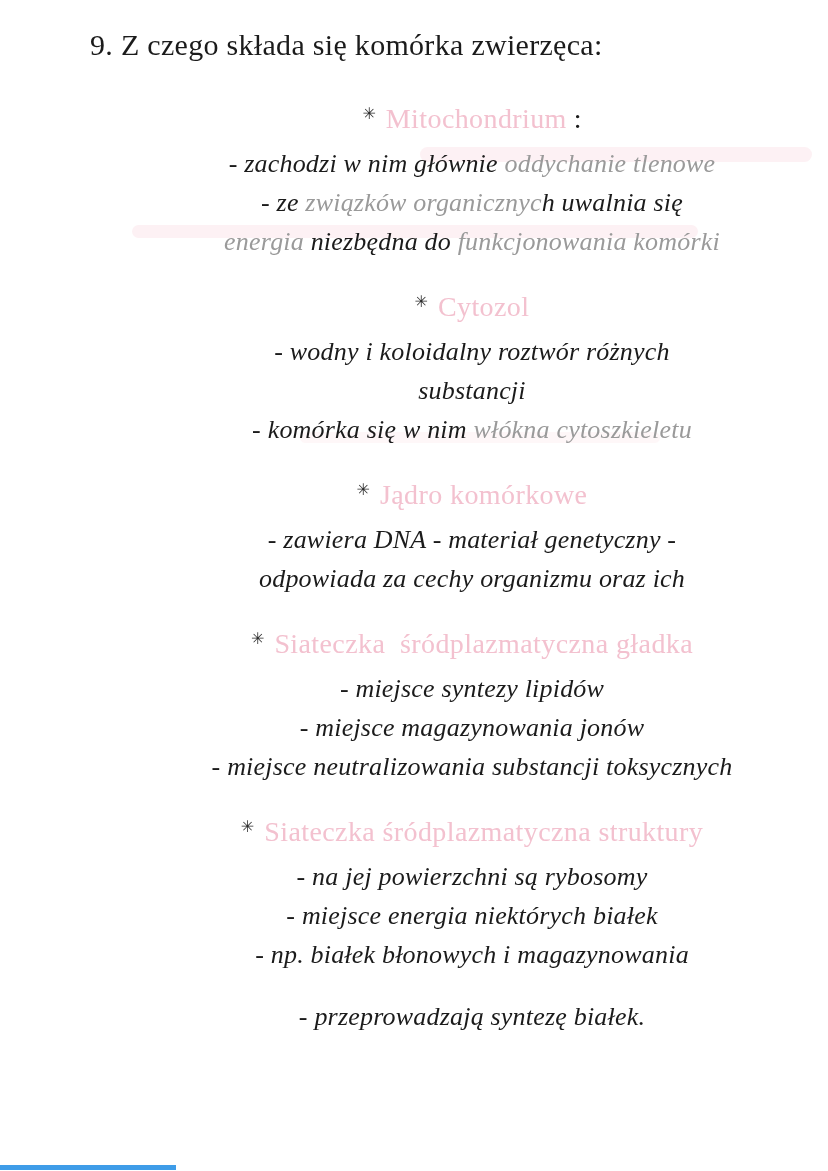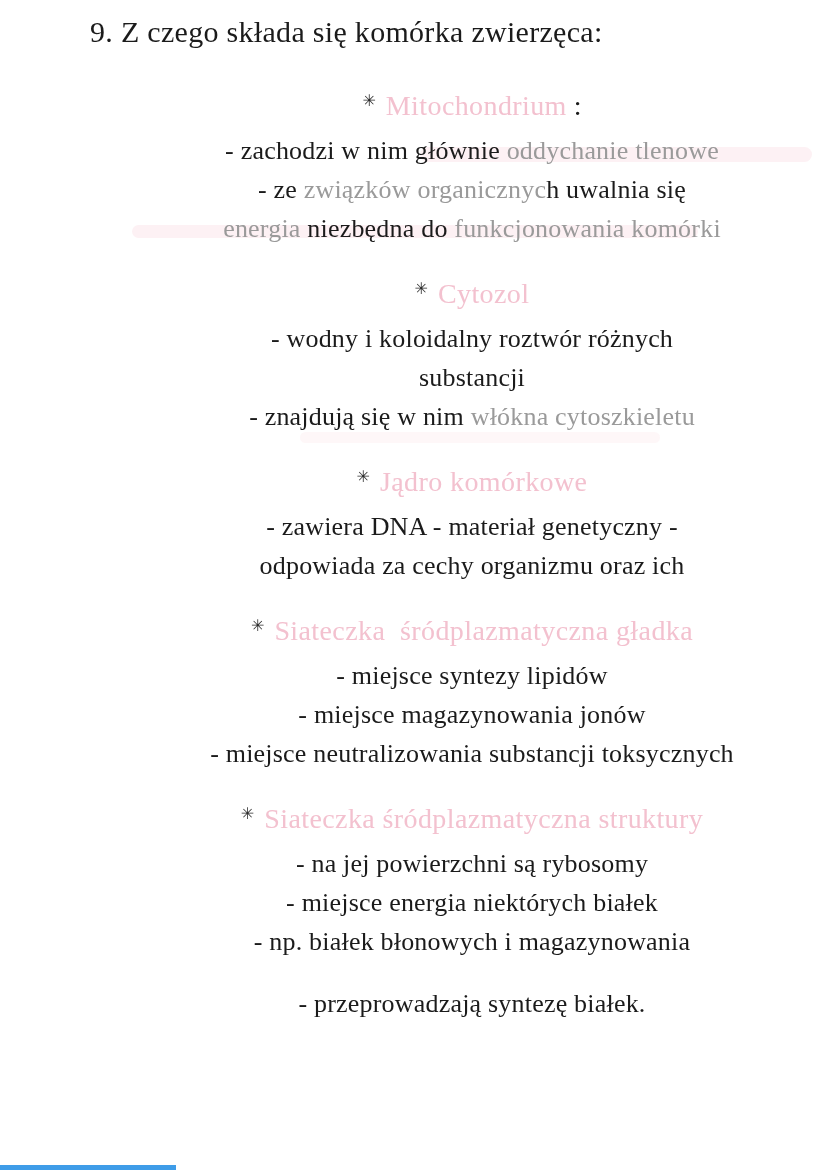--- a/index.html
+++ b/index.html
@@ -25,21 +25,21 @@
   .eraser-mark.m3 { left: 300px; top: 432px; width: 360px; height: 11px; opacity: .6; }
   .bottom-accent {
     position: absolute;
     left: 0; top: 1165px;
     width: 176px; height: 5px;
     background: var(--accent, #3e9ce8);
   }
   .content { position: relative; z-index: 1; }
   .doc-title {
     margin: 0;
-    padding: 14px 0 0 90px;
+    padding: 27px 0 0 90px;
     font-size: 30px;
     font-weight: normal;
     line-height: 36px;
     letter-spacing: 0.3px;
     white-space: pre-wrap;
   }
   .sections { margin: 33px 0 0 116px; }
   .section { margin-top: 23px; text-align: center; }
   .section:first-child { margin-top: 0; }
   .heading-row {
@@ -56,20 +56,21 @@
     margin-right: 10px;
     vertical-align: 9px;
   }
   .heading { color: var(--pink, #f3c1cf); letter-spacing: 0.4px; }
   .heading-suffix { color: var(--ink, #1b1b1b); }
   .line {
     font-size: 26px;
     line-height: 39px;
     white-space: pre-wrap;
     letter-spacing: 0.2px;
+    font-style: italic;
   }
   .tone-ink { color: var(--ink, #1b1b1b); }
   .tone-faded { color: var(--faded, #9a9a9a); }
 </style>
 </head>
 <body>
 
 <div class="page" style="--pink: #f3c1cf; --ink: #1b1b1b; --faded: #9a9a9a; --accent: #3e9ce8; --bg: #ffffff;">
   <div class="decorations">
     <div class="eraser-mark m1"></div>
@@ -83,21 +84,21 @@
         <div class="section">
           <div class="heading-row"><span class="glyph">✳</span><span class="heading">Mitochondrium</span><span class="heading-suffix"> :</span></div>
           <div class="line"><span class="tone-ink">- zachodzi w nim głównie </span><span class="tone-faded">oddychanie tlenowe</span></div>
           <div class="line"><span class="tone-ink">- ze </span><span class="tone-faded">związków organicznyc</span><span class="tone-ink">h uwalnia się</span></div>
           <div class="line"><span class="tone-faded">energia</span><span class="tone-ink"> niezbędna do </span><span class="tone-faded">funkcjonowania komórki</span></div>
         </div>
         <div class="section">
           <div class="heading-row"><span class="glyph">✳</span><span class="heading">Cytozol</span></div>
           <div class="line"><span class="tone-ink">- wodny i koloidalny roztwór różnych</span></div>
           <div class="line"><span class="tone-ink">substancji</span></div>
-          <div class="line"><span class="tone-ink">- znajdują się w nim </span><span class="tone-faded">włókna cytoszkieletu</span></div>
+          <div class="line"><span class="tone-ink">- komórka się w nim </span><span class="tone-faded">włókna cytoszkieletu</span></div>
         </div>
         <div class="section">
           <div class="heading-row"><span class="glyph">✳</span><span class="heading">Jądro komórkowe</span></div>
           <div class="line"><span class="tone-ink">- zawiera DNA - materiał genetyczny -</span></div>
           <div class="line"><span class="tone-ink">odpowiada za cechy organizmu oraz ich</span></div>
         </div>
         <div class="section">
           <div class="heading-row"><span class="glyph">✳</span><span class="heading">Siateczka  śródplazmatyczna gładka</span></div>
           <div class="line"><span class="tone-ink">- miejsce syntezy lipidów</span></div>
           <div class="line"><span class="tone-ink">- miejsce magazynowania jonów</span></div>

